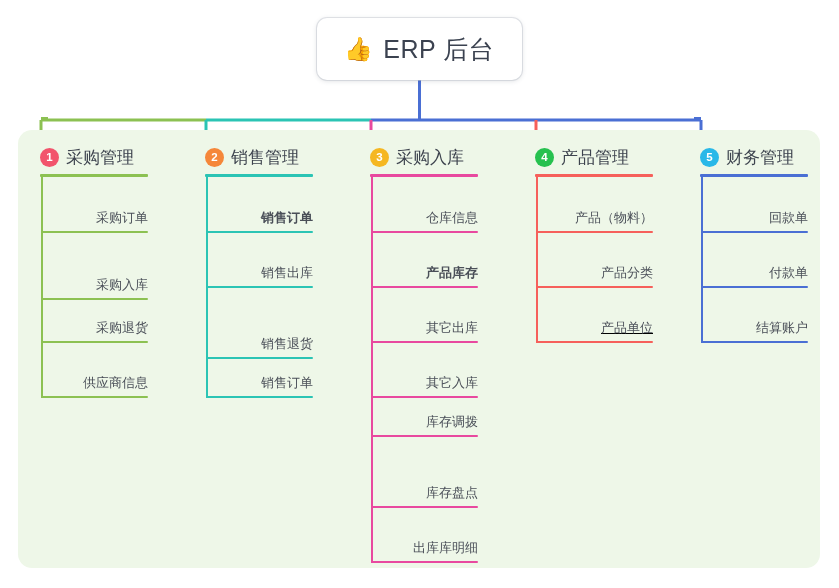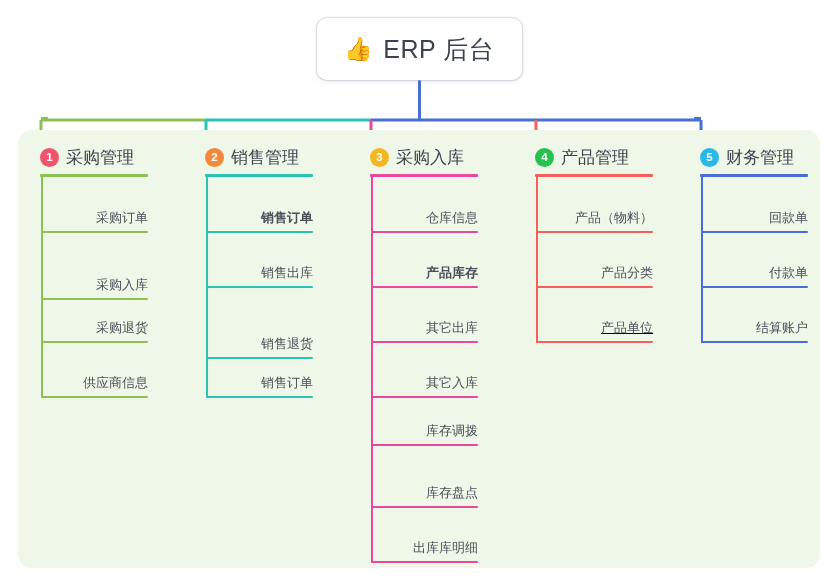--- a/index.html
+++ b/index.html
@@ -185,21 +185,21 @@
         <div class="item" style="top: 183px; width: 86px;">
           <span class="item-label">其它出库</span>
           <div class="item-rule" style="background: rgb(232, 73, 159);"></div>
           <div class="item-stub" style="background: rgb(232, 73, 159); bottom: 0px;"></div>
         </div>
         <div class="item" style="top: 238px; width: 86px;">
           <span class="item-label">其它入库</span>
           <div class="item-rule" style="background: rgb(232, 73, 159);"></div>
           <div class="item-stub" style="background: rgb(232, 73, 159); bottom: 0px;"></div>
         </div>
-        <div class="item" style="top: 286px; width: 86px;">
+        <div class="item" style="top: 277px; width: 86px;">
           <span class="item-label">库存调拨</span>
           <div class="item-rule" style="background: rgb(232, 73, 159);"></div>
           <div class="item-stub" style="background: rgb(232, 73, 159); bottom: 0px;"></div>
         </div>
         <div class="item" style="top: 348px; width: 86px;">
           <span class="item-label">库存盘点</span>
           <div class="item-rule" style="background: rgb(232, 73, 159);"></div>
           <div class="item-stub" style="background: rgb(232, 73, 159); bottom: 0px;"></div>
         </div>
         <div class="item" style="top: 403px; width: 86px;">

